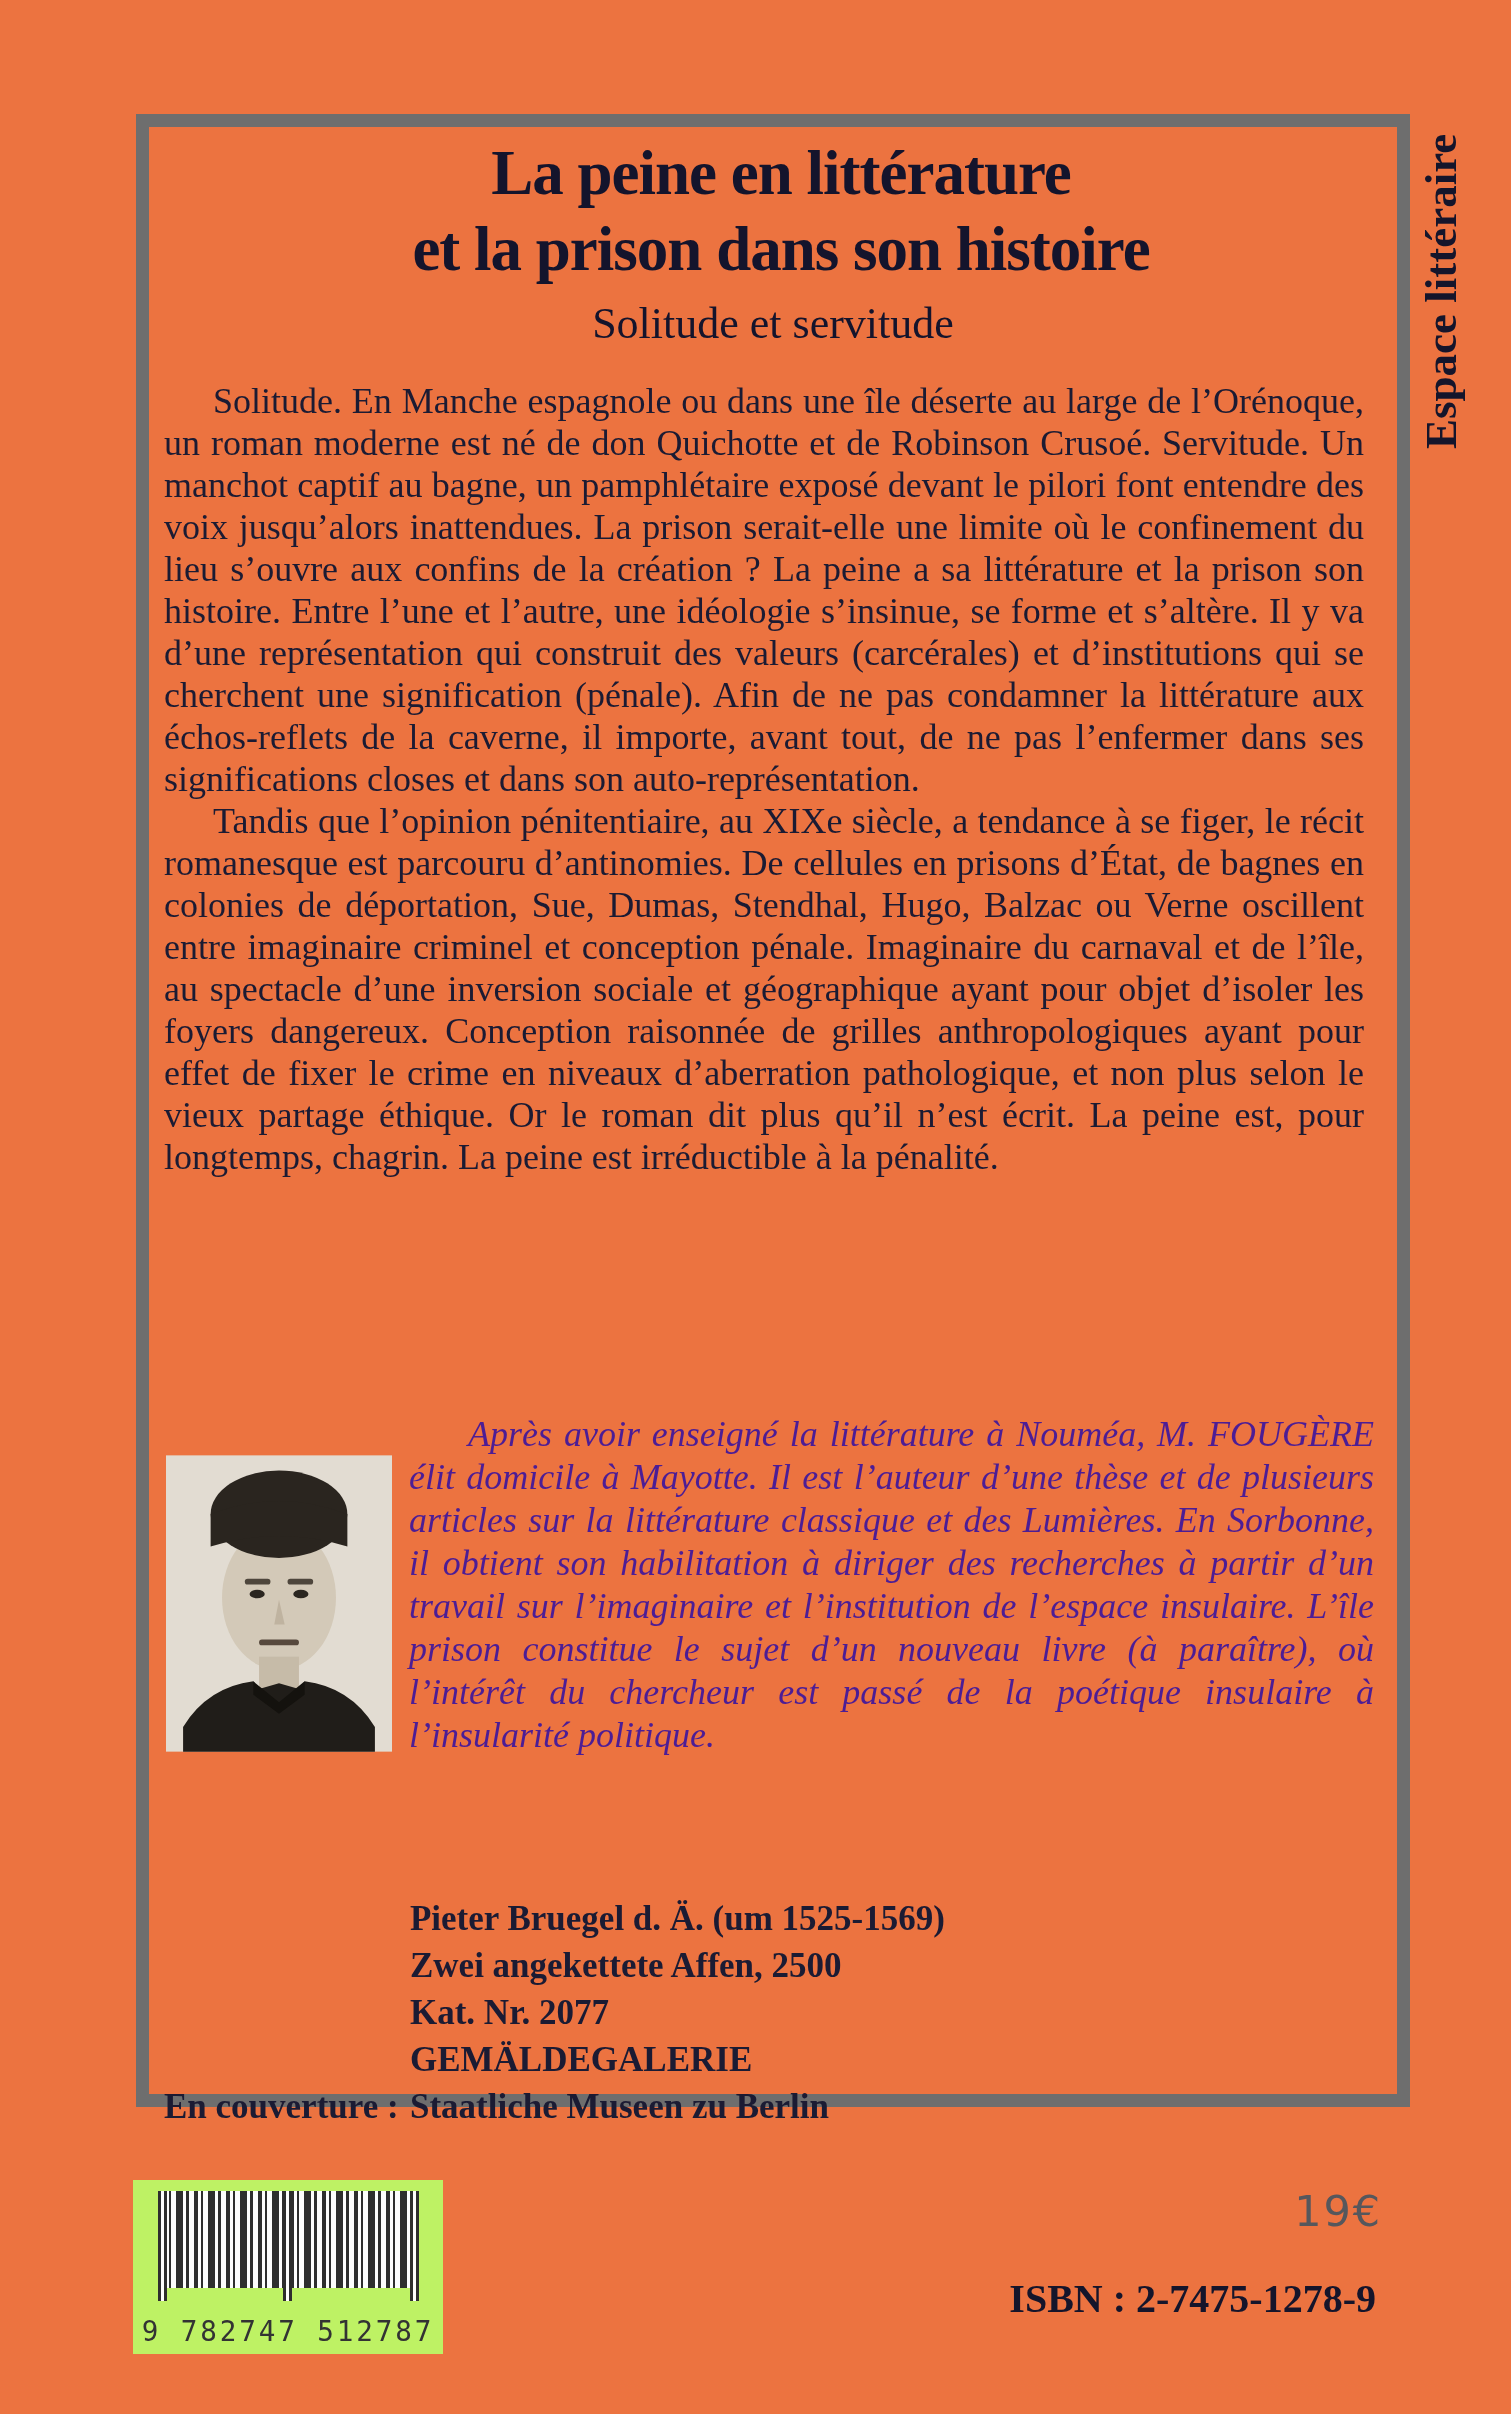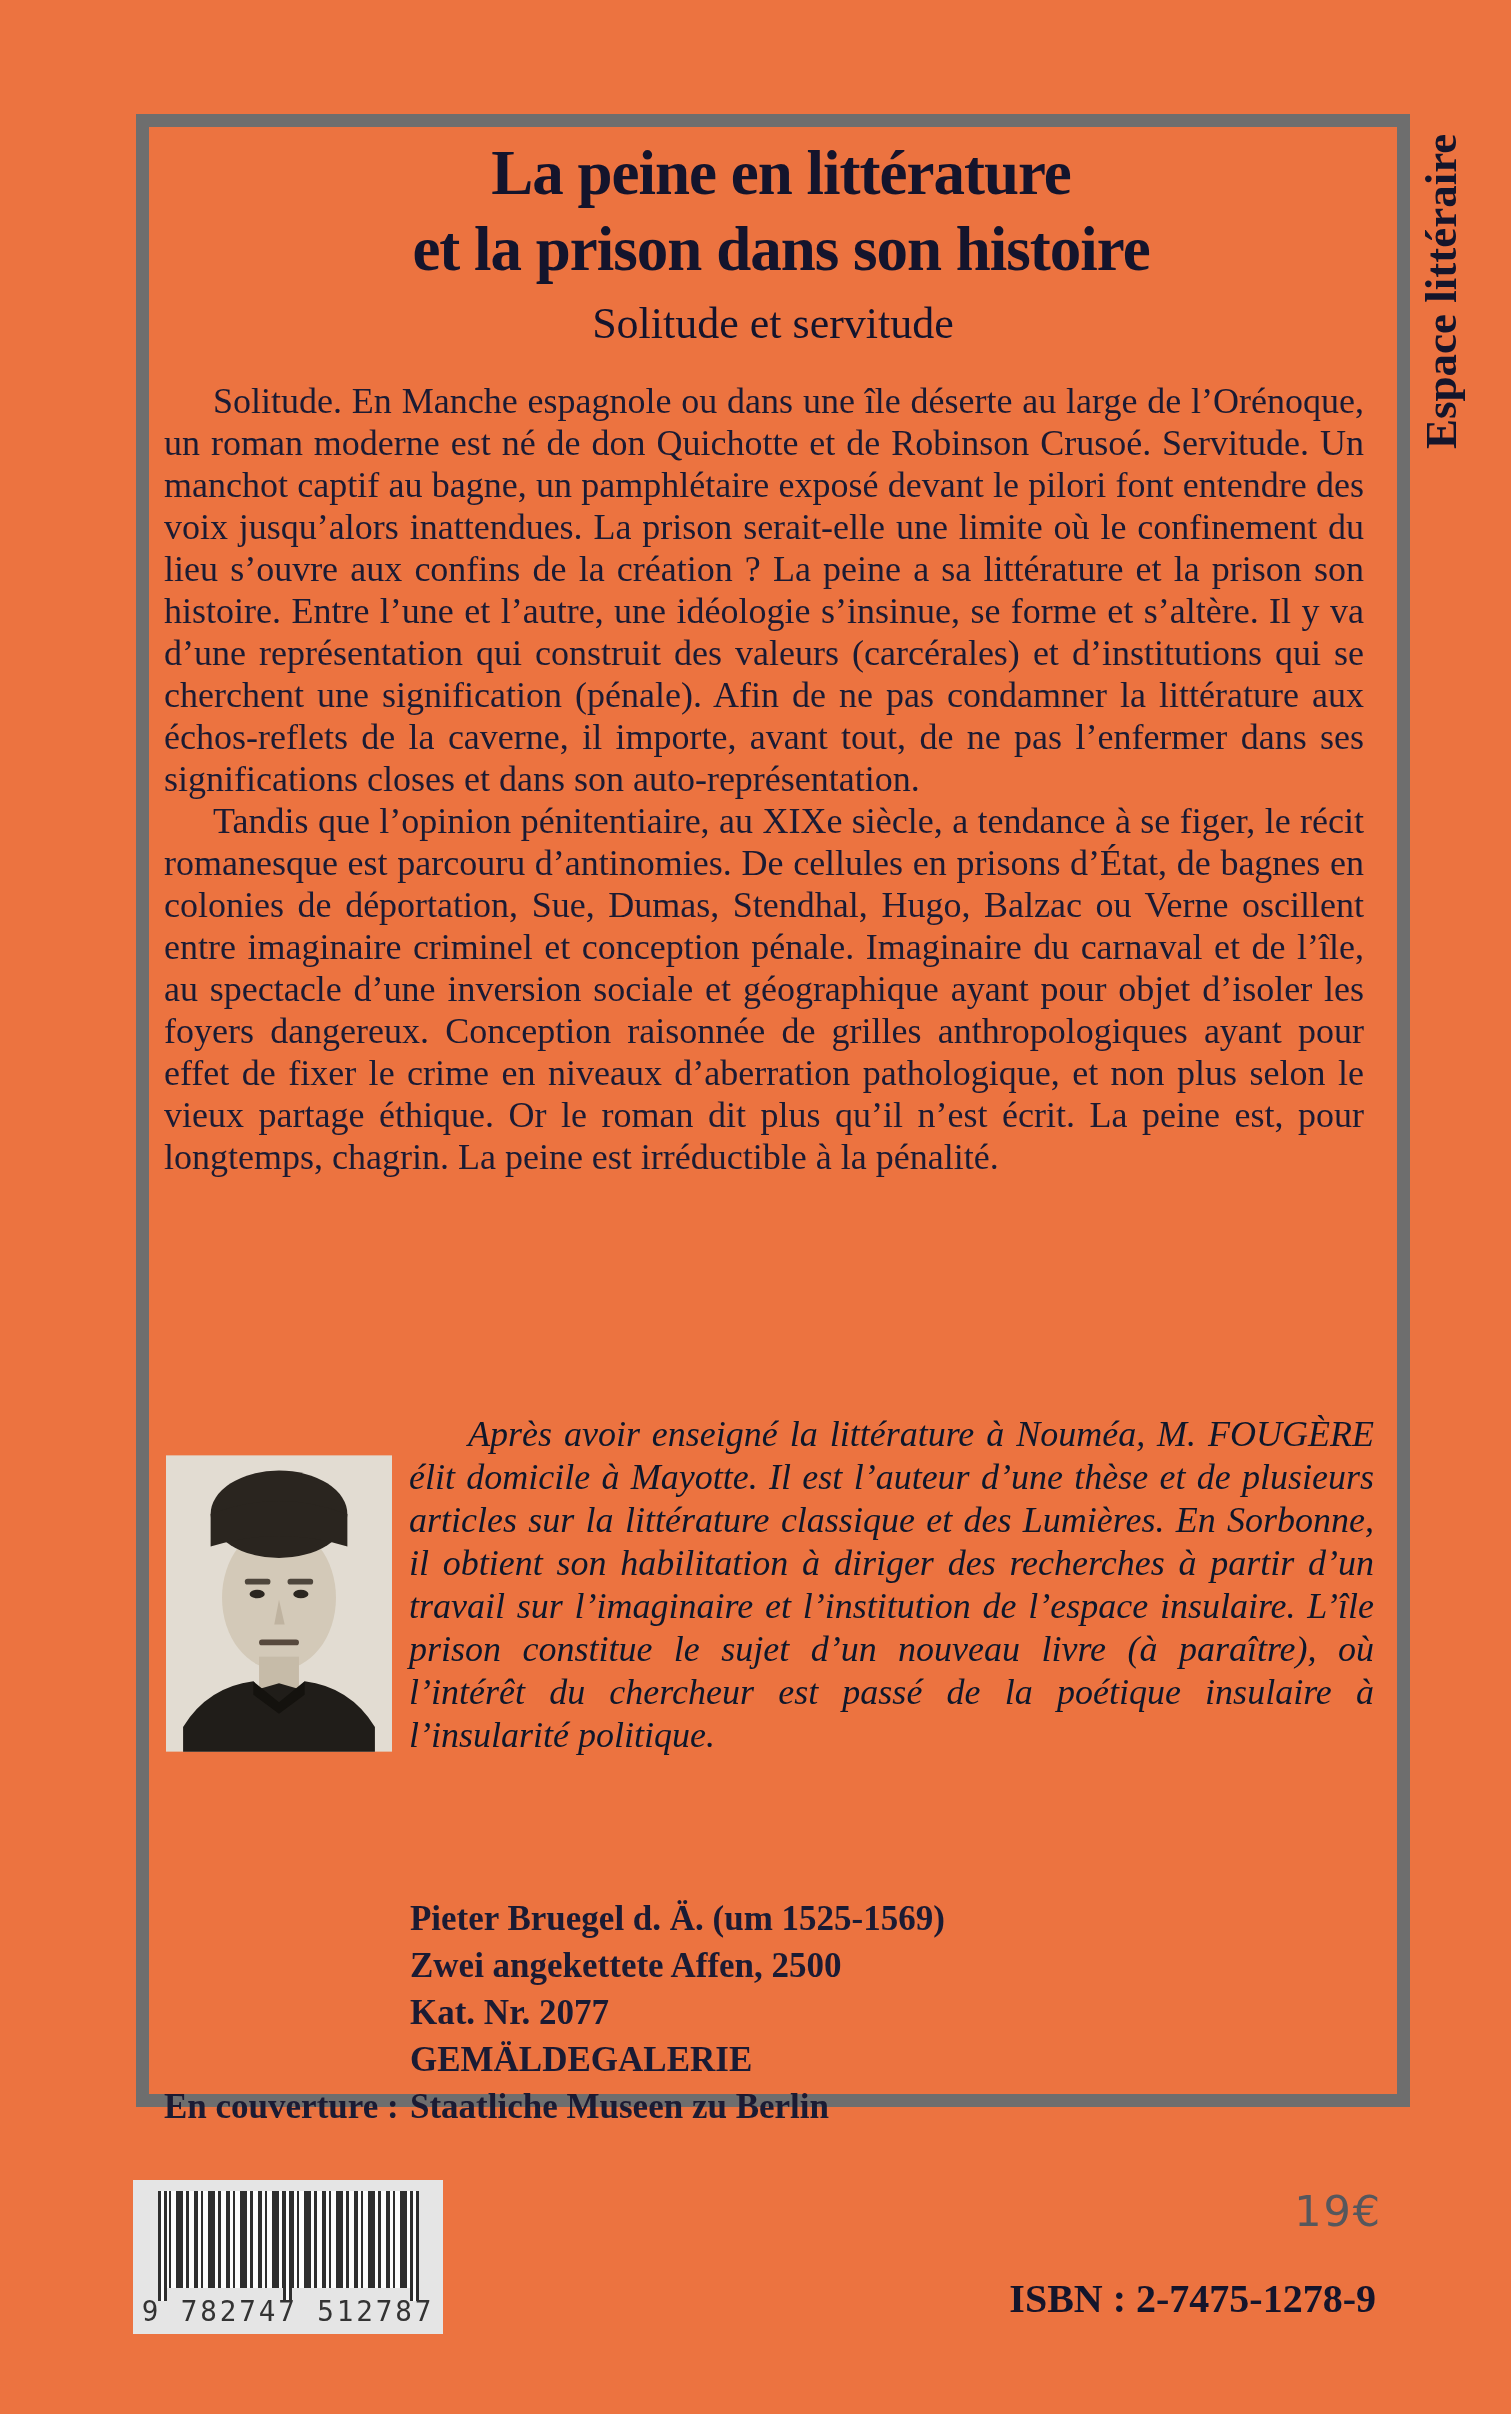--- a/index.html
+++ b/index.html
@@ -28,31 +28,31 @@
     position:absolute;left:164px;top:380px;width:1200px;
     font-size:36px;line-height:42px;text-align:justify;color:#1B1B33;
   }
   .synopsis p{margin:0;text-indent:49px;}
   .author-photo{
     position:absolute;left:166px;top:1455px;width:226px;height:297px;
   }
   .bio-text{
     position:absolute;left:409px;top:1413px;width:965px;
     font-size:36px;line-height:43px;font-style:italic;text-align:justify;
-    text-indent:59px;color:#0f172a;
+    text-indent:59px;color:#4c1d95;
   }
   .credit{
     position:absolute;left:164px;top:1895px;display:flex;align-items:flex-end;
     font-size:35px;line-height:47px;font-weight:bold;color:#1B1B33;
   }
   .credit-label{white-space:nowrap;}
   .credit-lines{margin-left:11.4px;}
   .credit-line{white-space:nowrap;}
   .barcode{
-    position:absolute;left:133px;top:2180px;width:310px;height:154px;background:#e5e5e5;
+    position:absolute;left:133px;top:2180px;width:310px;height:174px;background:#bef264;
   }
   .bars{
     position:absolute;left:28.5px;top:11.4px;width:253px;height:97px;
     background:repeating-linear-gradient(90deg,
       #2E2E2E 0 3.8px,#FDFDFD 3.8px 6.7px,
       #2E2E2E 6.7px 8.6px,#FDFDFD 8.6px 14.3px,
       #2E2E2E 14.3px 21px,#FDFDFD 21px 24px,
       #2E2E2E 24px 27px,#FDFDFD 27px 32px);
   }
   .guard{

